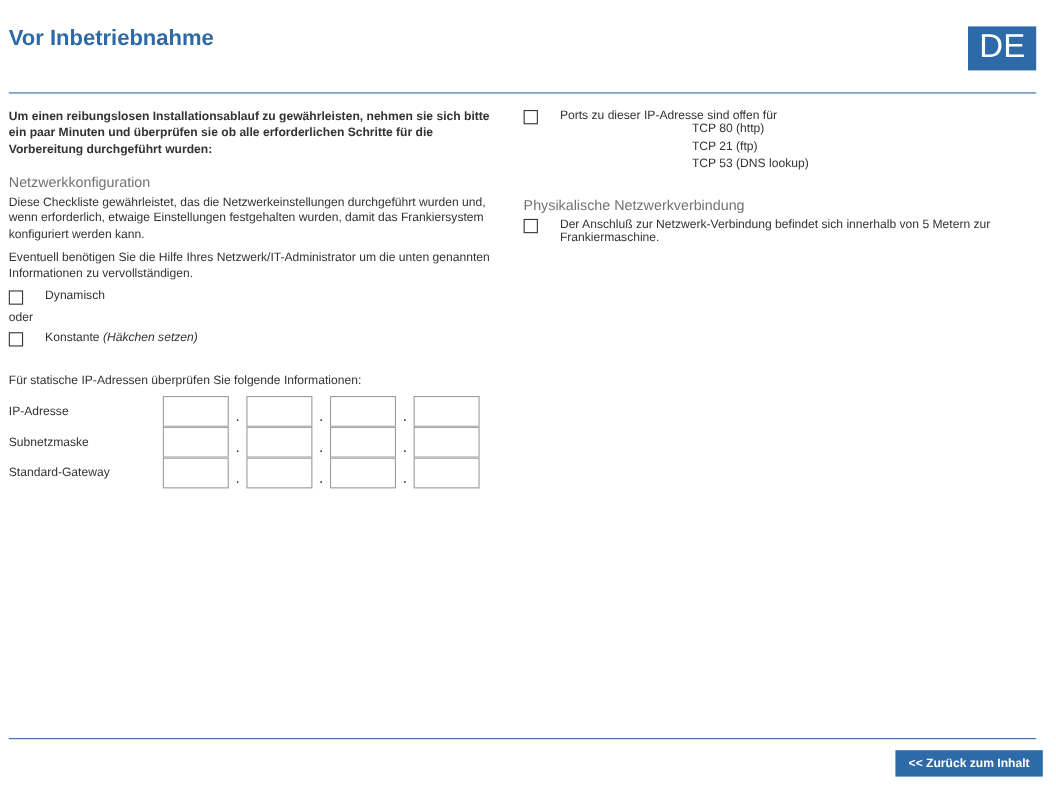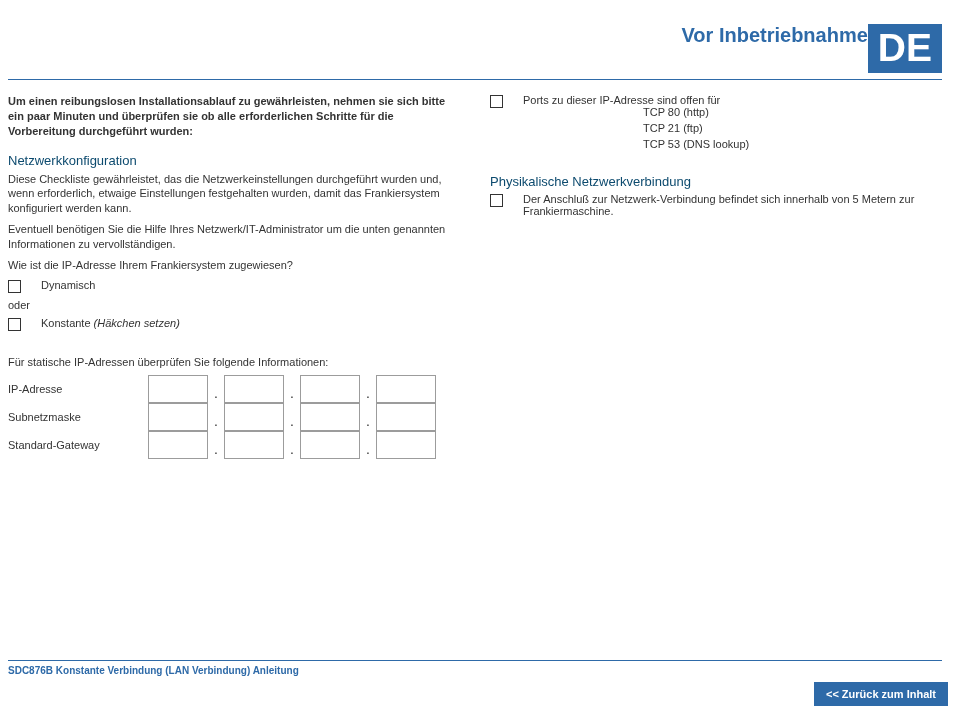--- a/index.html
+++ b/index.html
@@ -10,52 +10,52 @@
     position: relative;
     background: #fff;
     color: #333;
     font-size: 11px;
   }
   .page {
     padding: 24px 18px 0 8px;
   }
   .header-row {
     display: flex;
-    justify-content: flex-end;
+    justify-content: space-between;
     align-items: flex-start;
-    margin-bottom: 6px;
+    margin-bottom: 20px;
   }
   .title {
     color: #2e6aa8;
     font-size: 20px;
     font-weight: bold;
   }
   .lang-badge {
     background: #2e6aa8;
     color: #fff;
-    font-size: 39px;
-    font-weight: bold;
+    font-size: 30px;
+    font-weight: normal;
     padding: 4px 10px 6px 10px;
     line-height: 1;
   }
   .hr-blue {
     border: none;
     border-top: 1.5px solid #2e6aa8;
     margin-bottom: 14px;
   }
   .columns {
     display: flex;
-    gap: 42px;
+    gap: 28px;
     justify-content: space-between;
   }
   .col-left { width: 440px; }
   .col-right { flex: 1; }
   .bold { font-weight: bold; }
   .section-heading {
-    color: #0c4a6e;
+    color: #737373;
     font-size: 13px;
     font-weight: normal;
     margin-top: 14px;
     margin-bottom: 4px;
   }
   p { line-height: 1.35; margin-bottom: 6px; }
   .checkbox-row {
     display: flex;
     align-items: flex-start;
     gap: 20px;
@@ -133,21 +133,20 @@
   <hr class="hr-blue">
 
   <div class="columns">
 
     <div class="col-left">
       <p class="bold">Um einen reibungslosen Installationsablauf zu gewährleisten, nehmen sie sich bitte ein paar Minuten und überprüfen sie ob alle erforderlichen Schritte für die Vorbereitung durchgeführt wurden:</p>
 
       <div class="section-heading">Netzwerkkonfiguration</div>
       <p>Diese Checkliste gewährleistet, das die Netzwerkeinstellungen durchgeführt wurden und, wenn erforderlich, etwaige Einstellungen festgehalten wurden, damit das Frankiersystem konfiguriert werden kann.</p>
       <p>Eventuell benötigen Sie die Hilfe Ihres Netzwerk/IT-Administrator um die unten genannten Informationen zu vervollständigen.</p>
-      <p>Wie ist die IP-Adresse Ihrem Frankiersystem zugewiesen?</p>
 
       <div class="checkbox-row">
         <div class="checkbox"></div>
         <span>Dynamisch</span>
       </div>
       <div class="oder">oder</div>
       <div class="checkbox-row">
         <div class="checkbox"></div>
         <span>
           <span>Konstante </span><span class="italic">(Häkchen setzen)</span>
@@ -214,17 +213,16 @@
         <div class="ip-dot">.</div>
         <div class="ip-box"></div>
         <div class="ip-dot">.</div>
         <div class="ip-box"></div>
       </div>
     </div>
   </div>
 
   <div class="footer">
     <hr class="footer-hr">
-    <div class="footer-text">SDC876B Konstante Verbindung (LAN Verbindung) Anleitung</div>
   </div>
 
   <div class="back-link">&lt;&lt; Zurück zum Inhalt</div>
 </div>
 
 </body></html>

